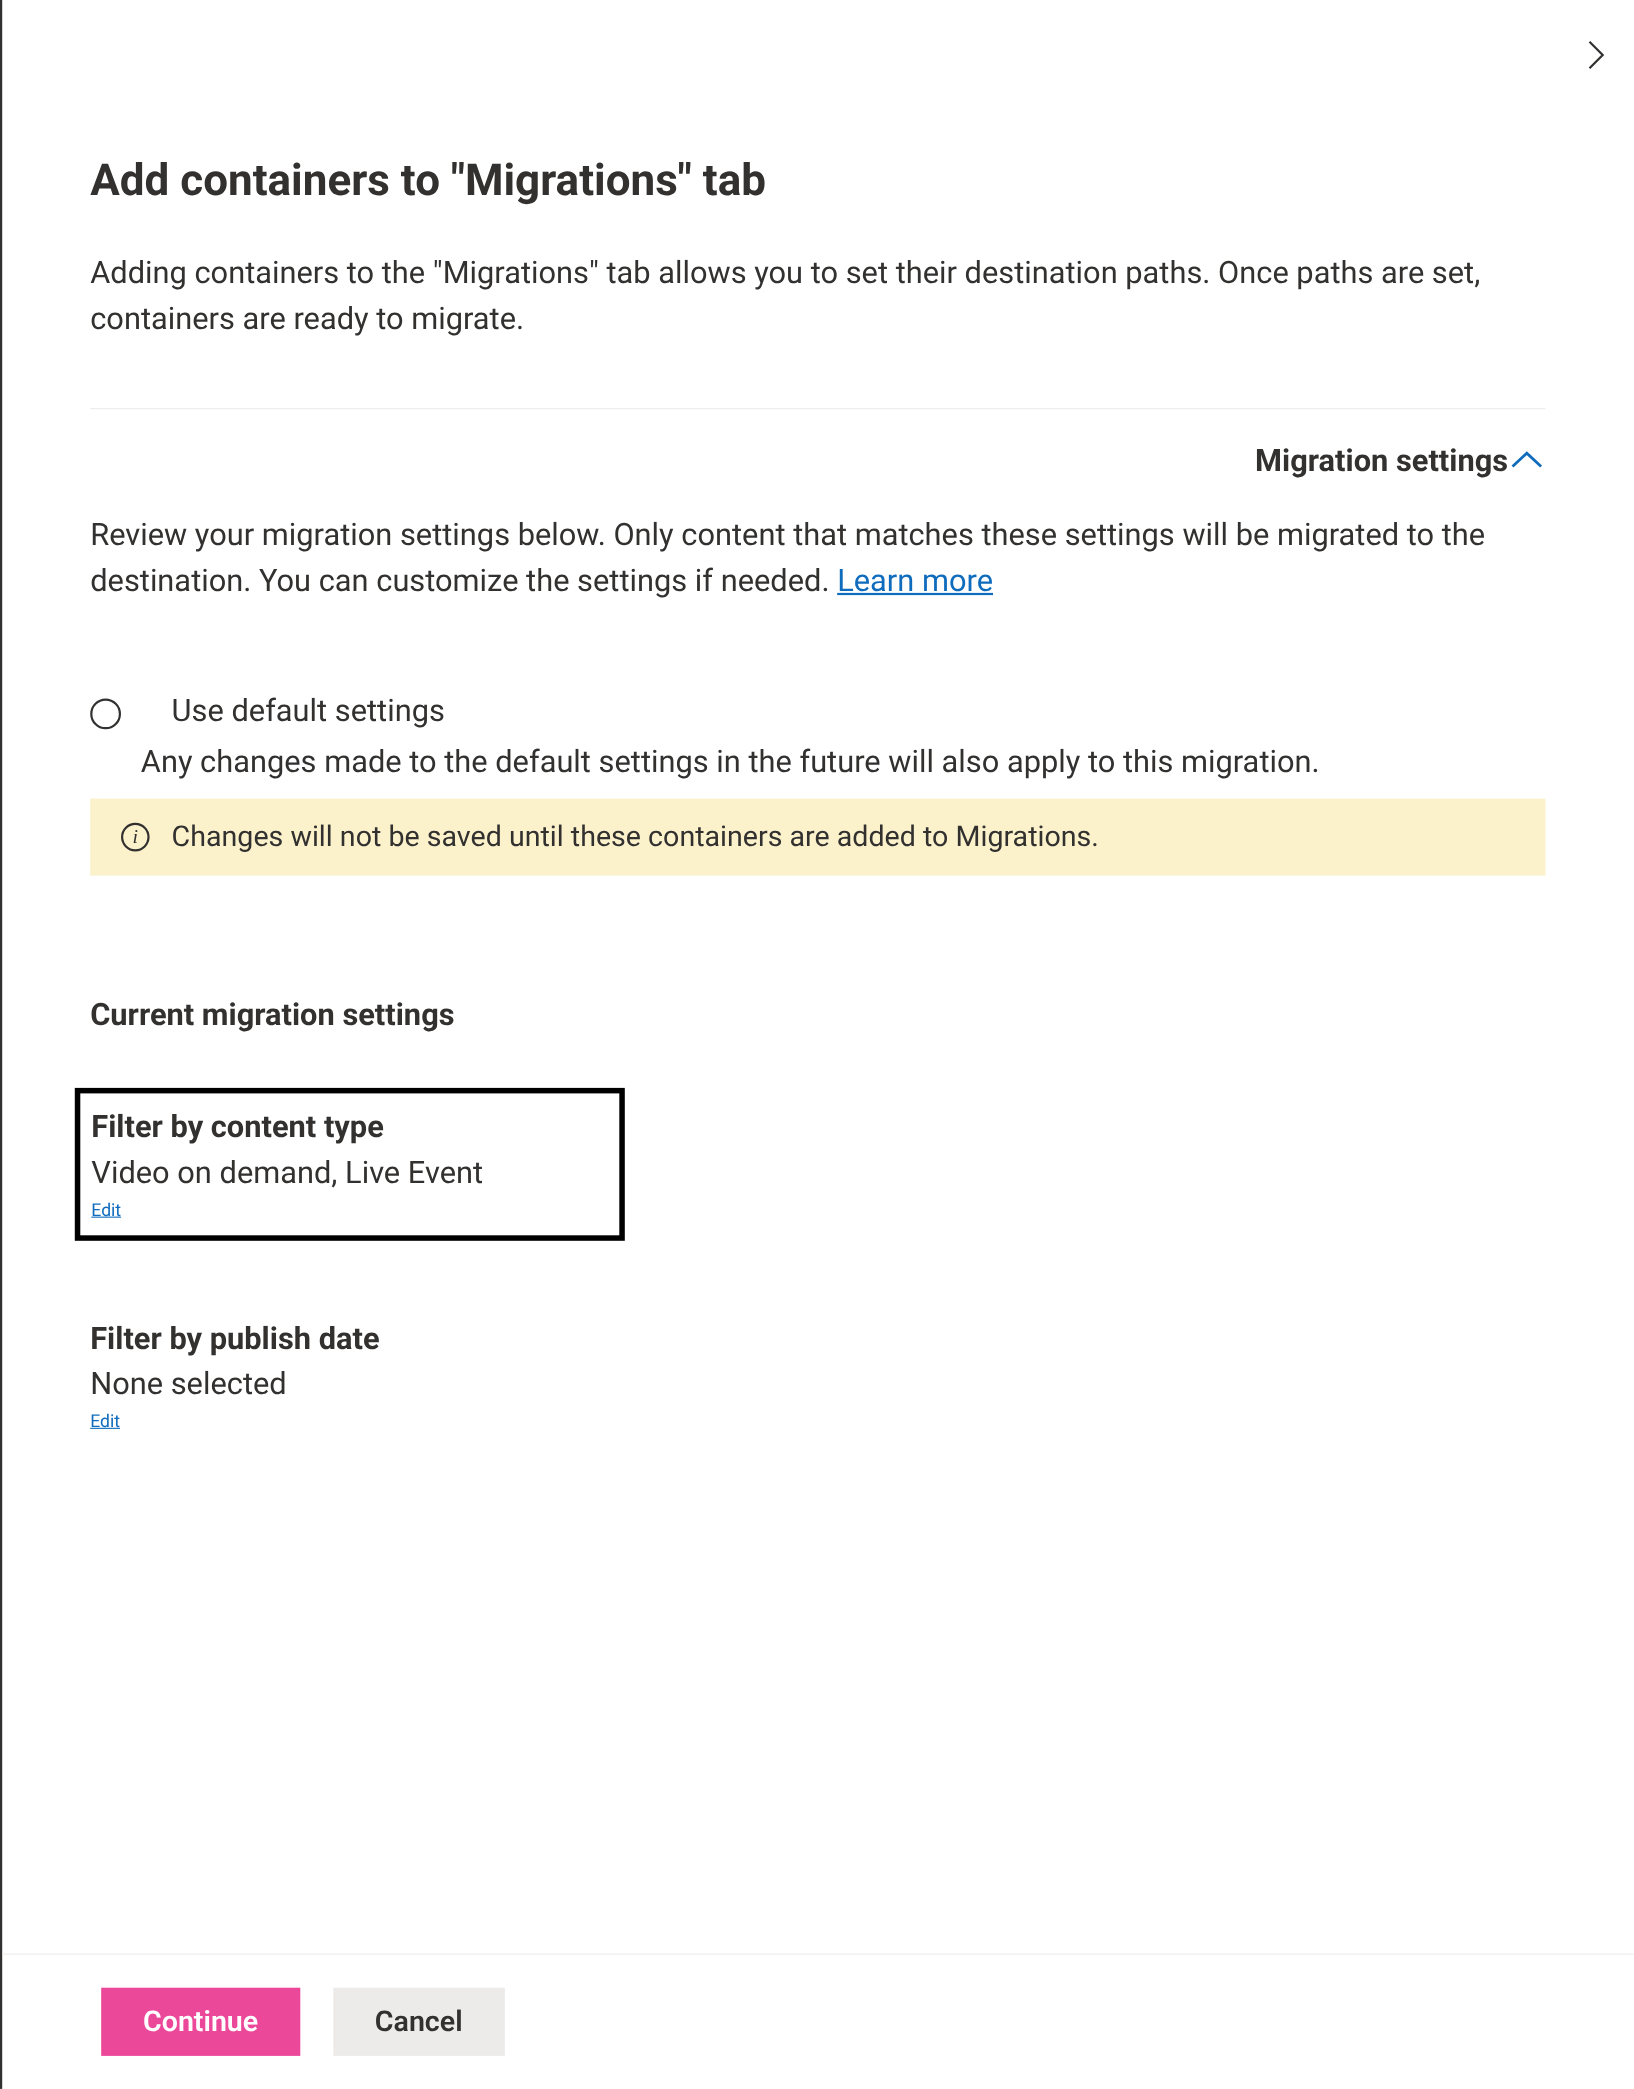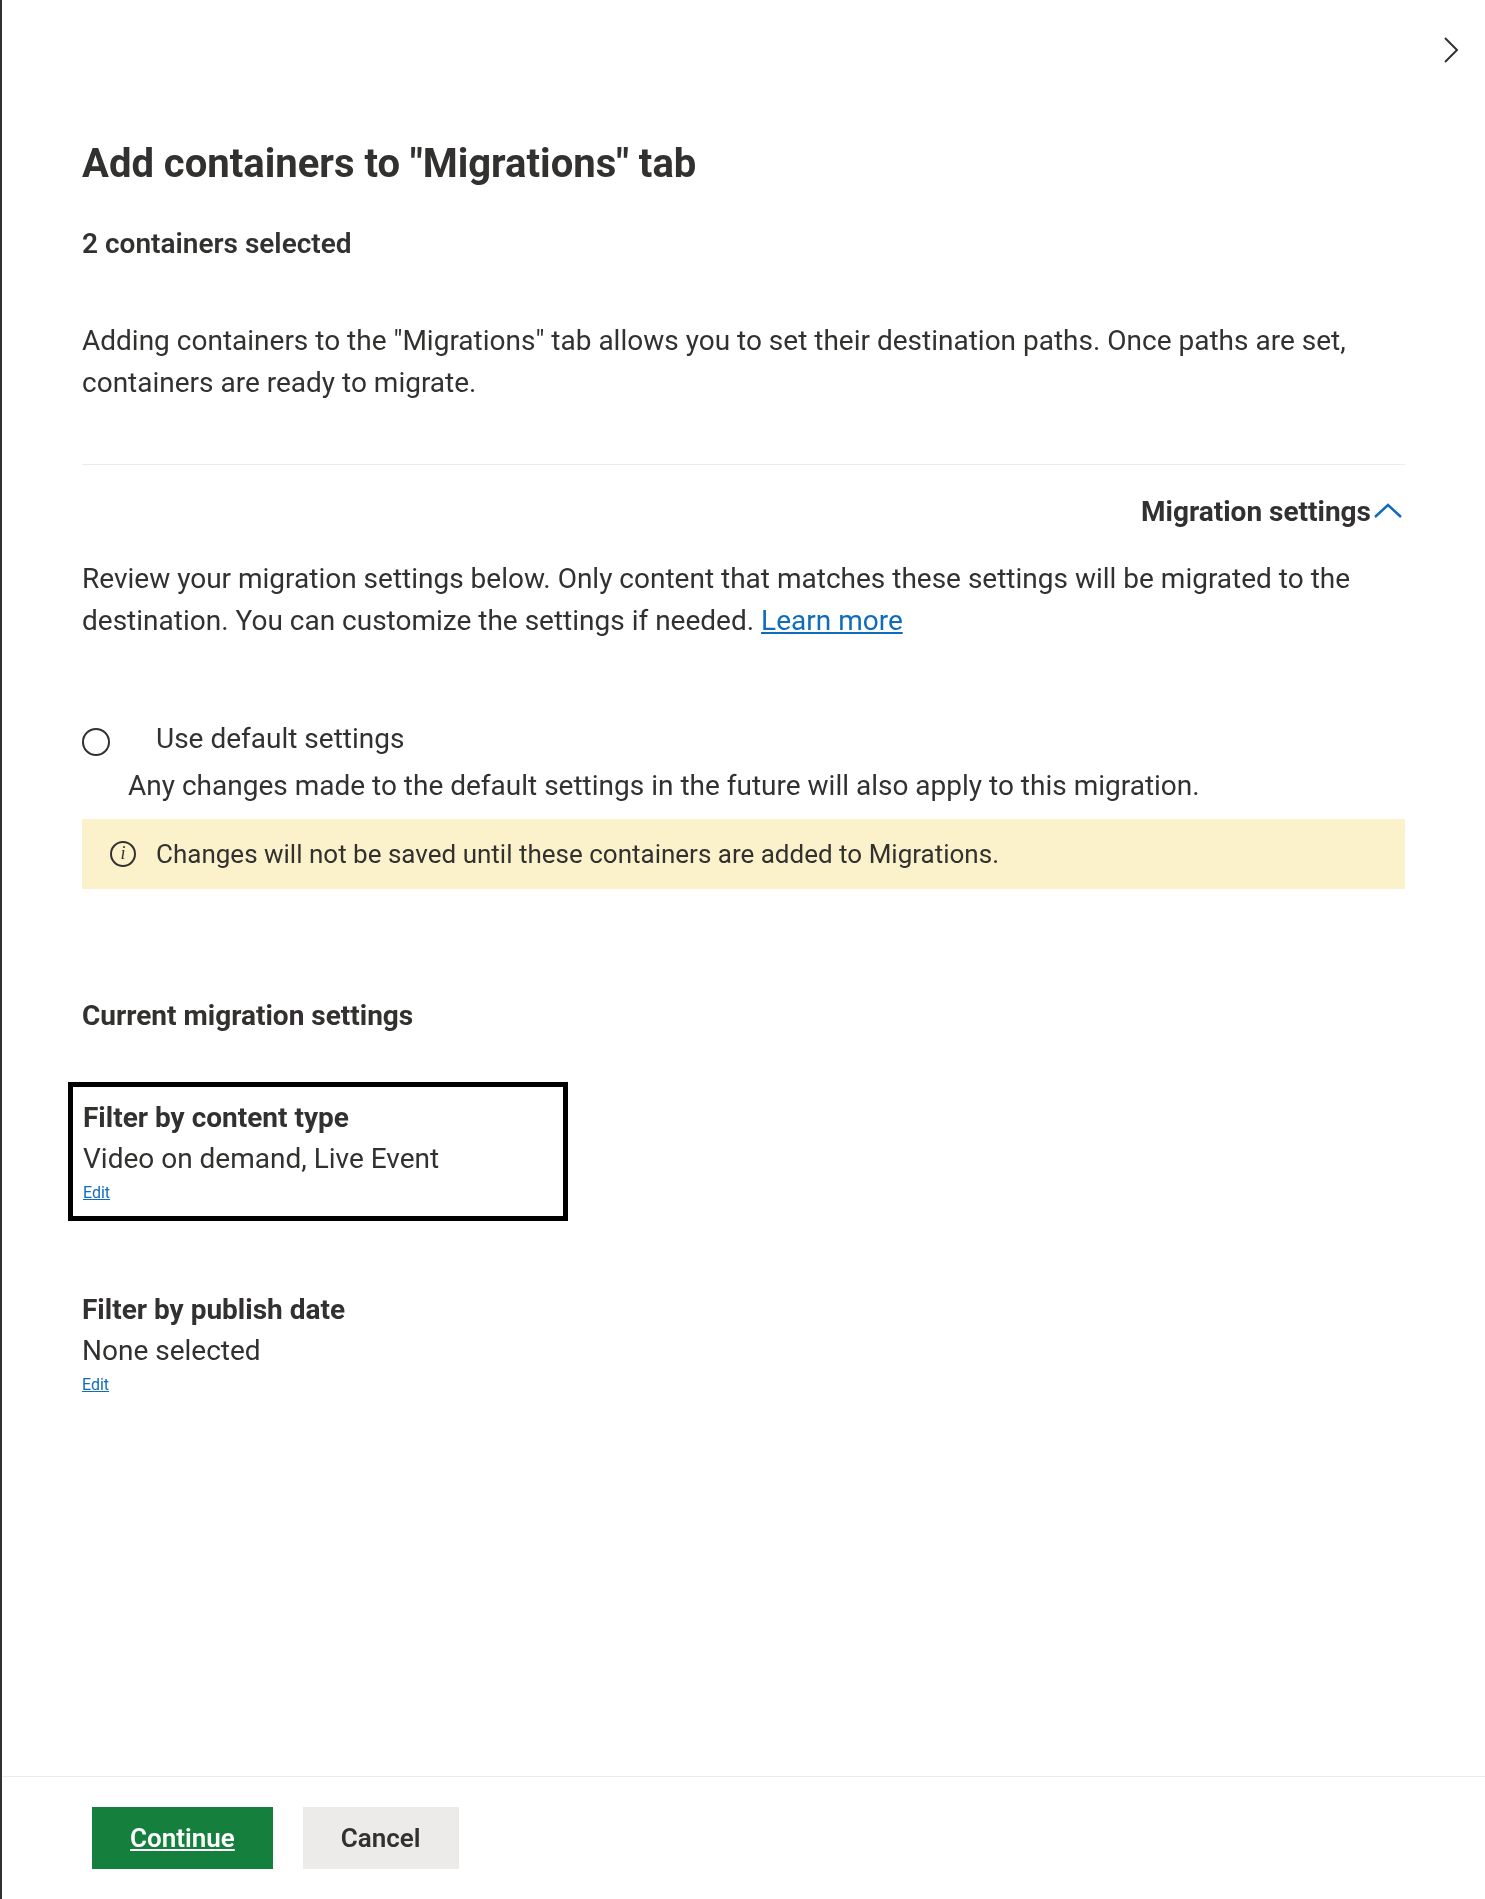--- a/index.html
+++ b/index.html
@@ -200,41 +200,39 @@
     }
     .btn {
       padding: 16px 38px;
       font-size: 26px;
       font-weight: 600;
       border: none;
       cursor: pointer;
       font-family: inherit;
     }
     .btn-primary {
-      background: #15803d;
+      background: #ec4899;
       color: #fff;
-      text-decoration: underline;
     }
     .btn-secondary {
       background: #edebe9;
       color: #323130;
     }
   </style>
 </head>
 <body>
 
 <div class="close-chevron">
   <svg width="28" height="40" viewBox="0 0 28 40" fill="none" stroke="#323130" stroke-width="2">
       <path d="M8 8 L20 20 L8 32"></path>
     </svg>
 </div>
 
 <div class="content">
   <h1 class="page-title">Add containers to "Migrations" tab</h1>
-  <div class="subtitle">2 containers selected</div>
   <div class="description">Adding containers to the "Migrations" tab allows you to set their destination paths. Once paths are set, containers are ready to migrate.</div>
 
   <hr class="divider">
 
   <div class="section-header-row">
     <div class="section-header">Migration settings</div>
     <div class="collapse-chevron">
       <svg width="34" height="20" viewBox="0 0 34 20" fill="none" stroke="#0f6cbd" stroke-width="2.5">
           <path d="M4 16 L17 4 L30 16"></path>
         </svg>

